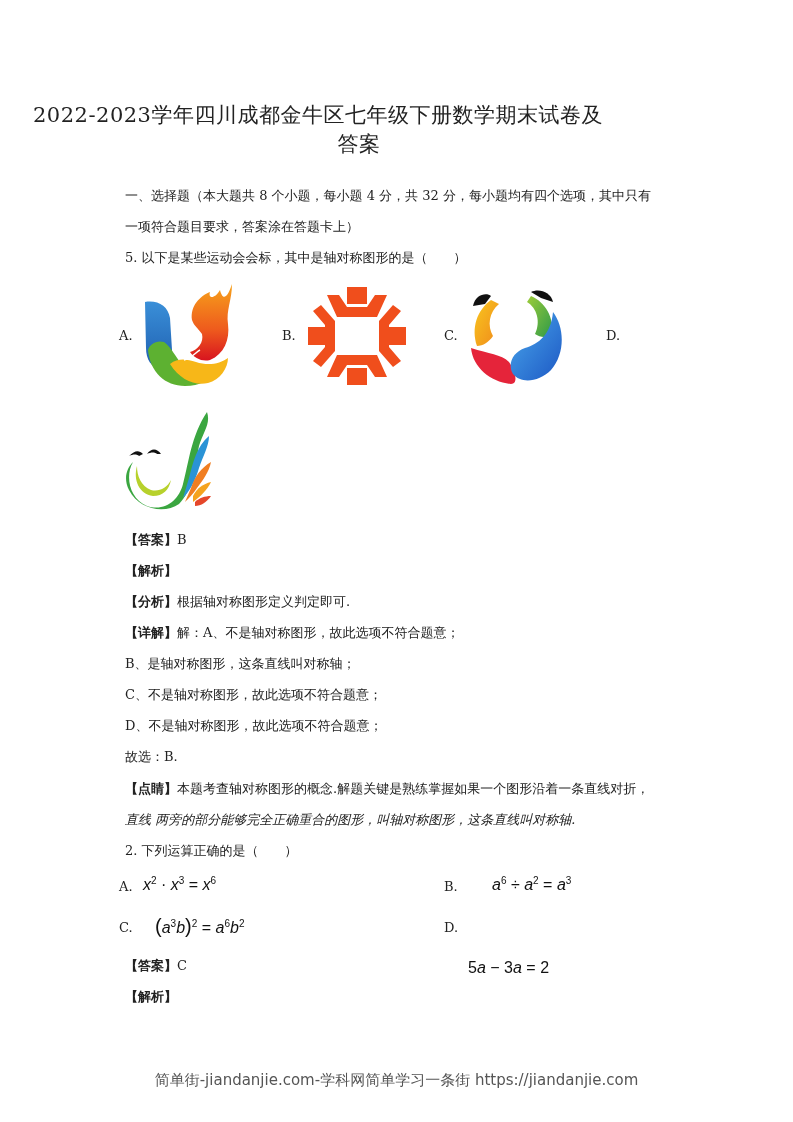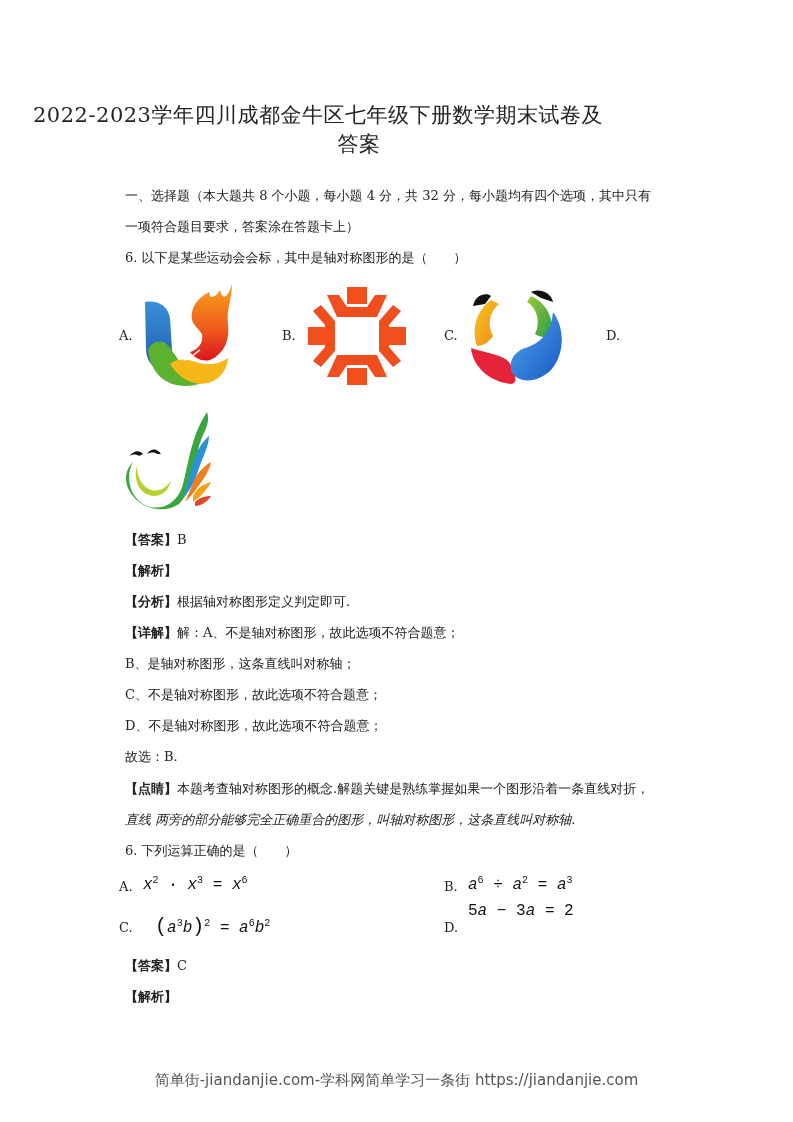--- a/index.html
+++ b/index.html
@@ -2,37 +2,37 @@
 <html><head>
 <meta charset="utf-8">
 <style>
   html, body { margin: 0; padding: 0; background: #ffffff; }
   body { width: 793px; height: 1122px; position: relative; overflow: hidden;
          font-family: "DejaVu Serif", "Liberation Serif", serif; color: #222; }
   .abs { position: absolute; }
   .title { left: 0; width: 636px; text-align: center; font-size: 21px; color: #222; letter-spacing: 0.5px; }
   .line { left: 102px; font-size: 13px; color: #222; white-space: nowrap; margin-left: 23px; }
   .opt-label { font-size: 13px; color: #222; }
-  .math { font-family: Liberation Mono, monospace; font-style: italic; font-size: 16px; color: #111; }
+  .math { font-family: Liberation Sans, sans-serif; font-style: italic; font-size: 16px; color: #111; }
   .math sup { font-size: 10px; font-style: normal; vertical-align: super; line-height: 0; }
   .math .n { font-style: normal; }
   .bracket { font-weight: bold; }
   .footer { left: 0; width: 793px; text-align: center; font-family: "DejaVu Sans", sans-serif; font-size: 15px; color: #555; }
   svg { display: block; }
 </style>
 </head>
 <body>
 
 <div class="abs title" style="top:101px;">2022-2023学年四川成都金牛区七年级下册数学期末试卷及</div>
 <div class="abs title" style="top:130px;padding-left:41px;">答案</div>
 
 <div class="abs line" style="top:187px;">一、选择题（本大题共 8 个小题，每小题 4 分，共 32 分，每小题均有四个选项，其中只有</div>
 <div class="abs line" style="top:218px;text-align:right;">一项符合题目要求，答案涂在答题卡上）</div>
 
-<div class="abs line" style="top:249px;">6.  以下是某些运动会会标，其中是轴对称图形的是（　　）</div>
+<div class="abs line" style="top:249px;">5.  以下是某些运动会会标，其中是轴对称图形的是（　　）</div>
 
 <div class="abs opt-label" style="left:119px; top:328px;">A.</div>
 <div class="abs opt-label" style="left:282px; top:328px;">B.</div>
 <div class="abs opt-label" style="left:444px; top:328px;">C.</div>
 <div class="abs opt-label" style="left:606px; top:328px;">D.</div>
 
 <div class="abs" style="left:140px; top:280px;">
   <svg width="95" height="110" viewBox="0 0 95 110">
     <defs>
       <linearGradient id="ga" x1="0" y1="0" x2="0" y2="1">
@@ -120,39 +120,39 @@
 </div>
 <div class="abs line" style="top:655px;">B、是轴对称图形，这条直线叫对称轴；</div>
 <div class="abs line" style="top:686px;">C、不是轴对称图形，故此选项不符合题意；</div>
 <div class="abs line" style="top:717px;">D、不是轴对称图形，故此选项不符合题意；</div>
 <div class="abs line" style="top:748px;text-align:center;">故选：B.</div>
 <div class="abs line" style="top:780px;">
   <span class="bracket">【点睛】</span><span>本题考查轴对称图形的概念.解题关键是熟练掌握如果一个图形沿着一条直线对折，</span>
 </div>
 <div class="abs line" style="top:811px;font-style:italic;">直线 两旁的部分能够完全正确重合的图形，叫轴对称图形，这条直线叫对称轴.</div>
 
-<div class="abs line" style="top:842px;">6.  下列运算正确的是（　　）</div>
+<div class="abs line" style="top:842px;">2.  下列运算正确的是（　　）</div>
 
 <div class="abs opt-label" style="left:119px; top:879px;">A.</div>
 <div class="abs math" style="left:143px; top:876px;">
   <span>x</span><sup>2</sup> <span class="n">·</span> <span>x</span><sup>3</sup> <span class="n">=</span> <span>x</span><sup>6</sup>
 </div>
 
 <div class="abs opt-label" style="left:444px; top:879px;">B.</div>
-<div class="abs math" style="left:468px; top:876px;">
+<div class="abs math" style="left:492px; top:876px;">
   <span>a</span><sup>6</sup> <span class="n">÷</span> <span>a</span><sup>2</sup> <span class="n">=</span> <span>a</span><sup>3</sup>
 </div>
 
 <div class="abs opt-label" style="left:119px; top:920px;">C.</div>
 <div class="abs math" style="left:155px; top:915px;">
   <span class="n" style="font-size:20px;">(</span><span>a</span><sup>3</sup><span>b</span><span class="n" style="font-size:20px;">)</span><sup>2</sup> <span class="n">=</span> <span>a</span><sup>6</sup><span>b</span><sup>2</sup>
 </div>
 
 <div class="abs opt-label" style="left:444px; top:920px;">D.</div>
-<div class="abs math" style="left:468px; top:902px;">
+<div class="abs math" style="left:468px; top:959px;">
   <span class="n">5</span><span>a</span> <span class="n">−</span> <span class="n">3</span><span>a</span> <span class="n">=</span> <span class="n">2</span>
 </div>
 
 <div class="abs line" style="top:957px;">
   <span class="bracket">【答案】</span><span>C</span>
 </div>
 <div class="abs line" style="top:988px;">
   <span class="bracket">【解析】</span>
 </div>
 

